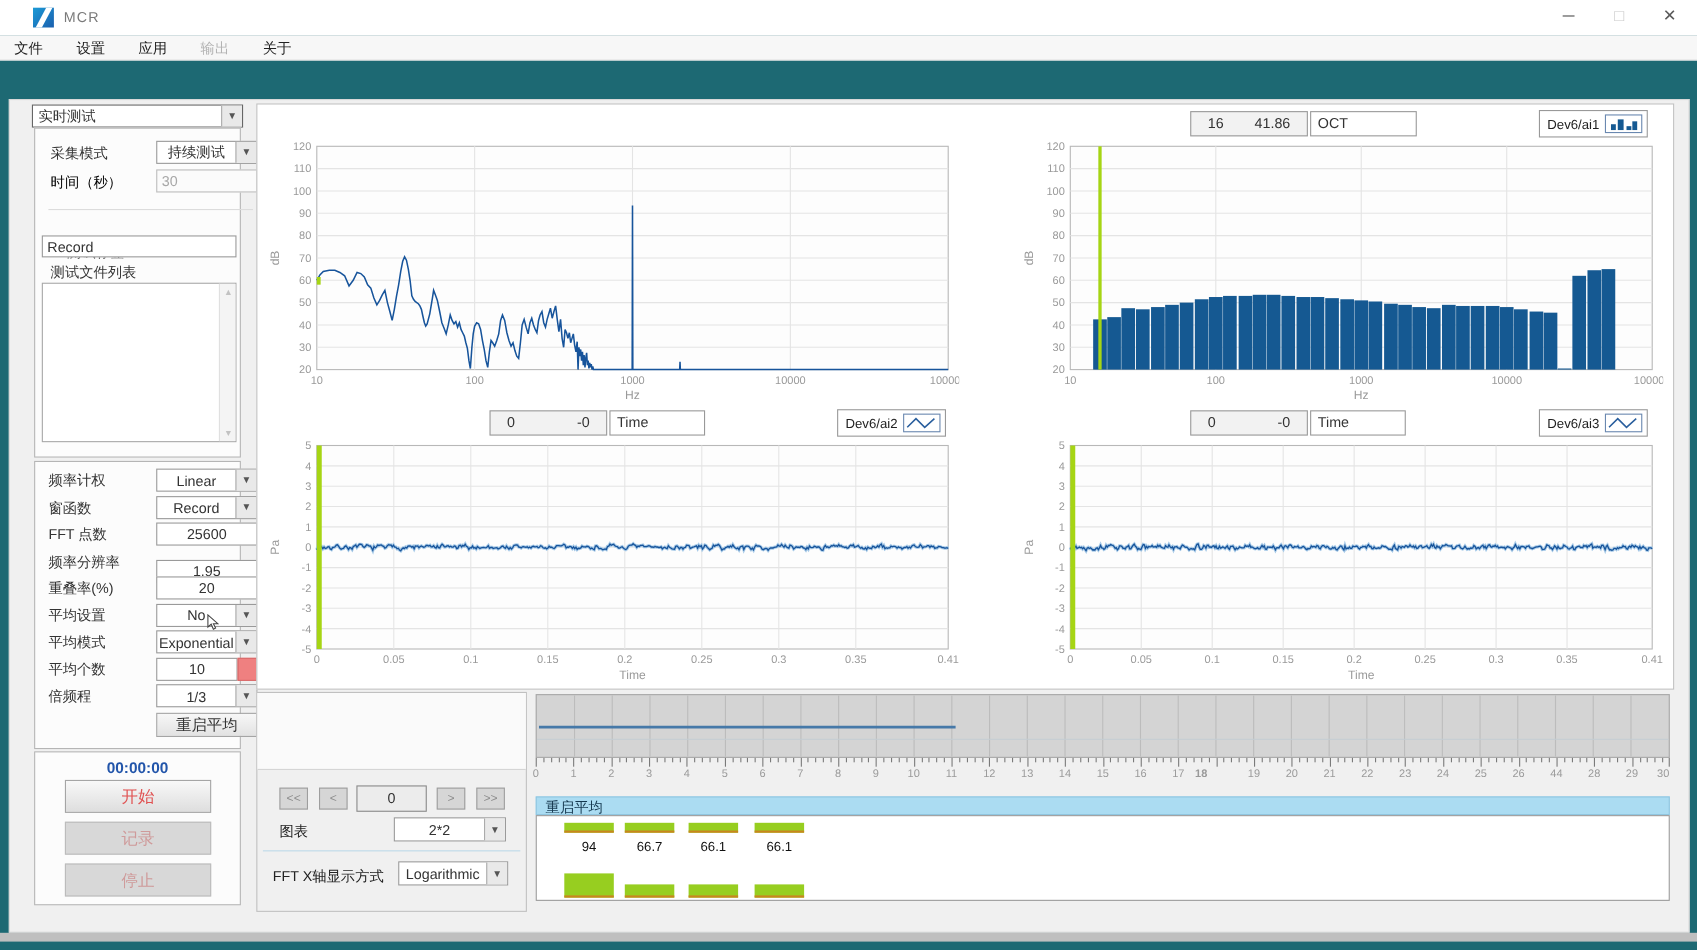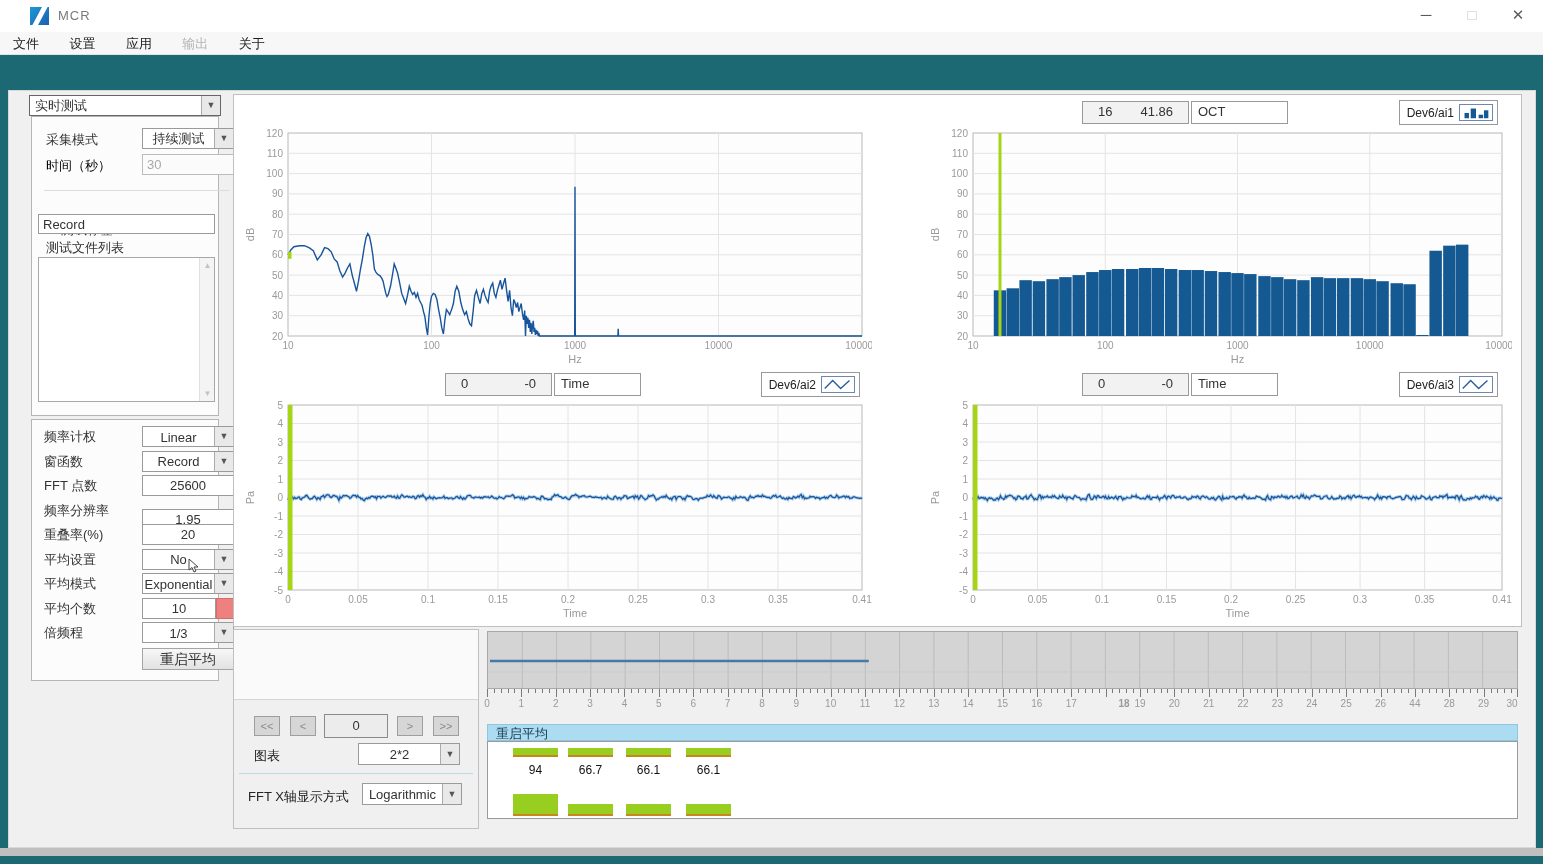--- a/index.html
+++ b/index.html
@@ -168,20 +168,26 @@
         <div class="flabel" style="left: 12px; top: 179.5px;">平均个数</div>
         <div class="tinput sb-ctrl" style="top: 177.5px; width: 74px;">10</div>
         <div class="flag-red" style="left: 184px; top: 177.5px; width: 18px; height: 21px;"></div>
         <div class="flabel" style="left: 12px; top: 204px;">倍频程</div>
         <div class="combo sb-ctrl" style="top: 202px;">
           <span class="cval">1/3</span>
           <span class="arrow">▼</span>
         </div>
       </div>
 
+    <div class="groupbox" style="left:22px; top:592px; width:188px; height:140px;">
+      <div class="timer" style="top:6px;">00:00:00</div>
+      <div class="bigbtn en" style="top:25px;">开始</div>
+      <div class="bigbtn dis" style="top:63px;">记录</div>
+      <div class="bigbtn dis" style="top:101px;">停止</div>
+    </div>
 
     <div class="charts-panel">
 
       <div class="chart-cell" style="left:8px; top:5px; width:630px; height:270px;">
         <svg class="plot" width="630" height="243">
             <rect x="46" y="6" width="574" height="203" fill="#fdfdfd" stroke="#b8b8b8" stroke-width="1"></rect>
             <text x="41" y="212.5" text-anchor="end" font-size="10" fill="#9a9a9a">20</text>
             <line x1="46" y1="188.70000000000002" x2="620" y2="188.70000000000002" stroke="#e4e4e4" stroke-width="1"></line>
             <text x="41" y="192.20000000000002" text-anchor="end" font-size="10" fill="#9a9a9a">30</text>
             <line x1="46" y1="168.4" x2="620" y2="168.4" stroke="#e4e4e4" stroke-width="1"></line>
@@ -585,21 +591,21 @@
         <div class="rtick" style="left: 563.613px; height: 4px;"></div>
         <div class="rtick" style="left: 570.487px; height: 4px;"></div>
         <div class="rtick" style="left: 577.36px; height: 4px;"></div>
         <div class="rtick" style="left: 584.233px; height: 8px;"></div>
         <div class="rnum" style="left: 584.233px;">17</div>
         <div class="rtick" style="left: 591.107px; height: 4px;"></div>
         <div class="rtick" style="left: 597.98px; height: 4px;"></div>
         <div class="rtick" style="left: 604.853px; height: 4px;"></div>
         <div class="rtick" style="left: 611.727px; height: 4px;"></div>
         <div class="rtick" style="left: 618.6px; height: 8px;"></div>
-        <div class="rnum" style="left: 637px; font-weight: bold;">18</div>
+        <div class="rnum" style="left: 605px; font-weight: bold;">18</div>
         <div class="rtick" style="left: 625.473px; height: 4px;"></div>
         <div class="rtick" style="left: 632.347px; height: 4px;"></div>
         <div class="rtick" style="left: 639.22px; height: 4px;"></div>
         <div class="rtick" style="left: 646.093px; height: 4px;"></div>
         <div class="rtick" style="left: 652.967px; height: 8px;"></div>
         <div class="rnum" style="left: 652.967px;">19</div>
         <div class="rtick" style="left: 659.84px; height: 4px;"></div>
         <div class="rtick" style="left: 666.713px; height: 4px;"></div>
         <div class="rtick" style="left: 673.587px; height: 4px;"></div>
         <div class="rtick" style="left: 680.46px; height: 4px;"></div>

